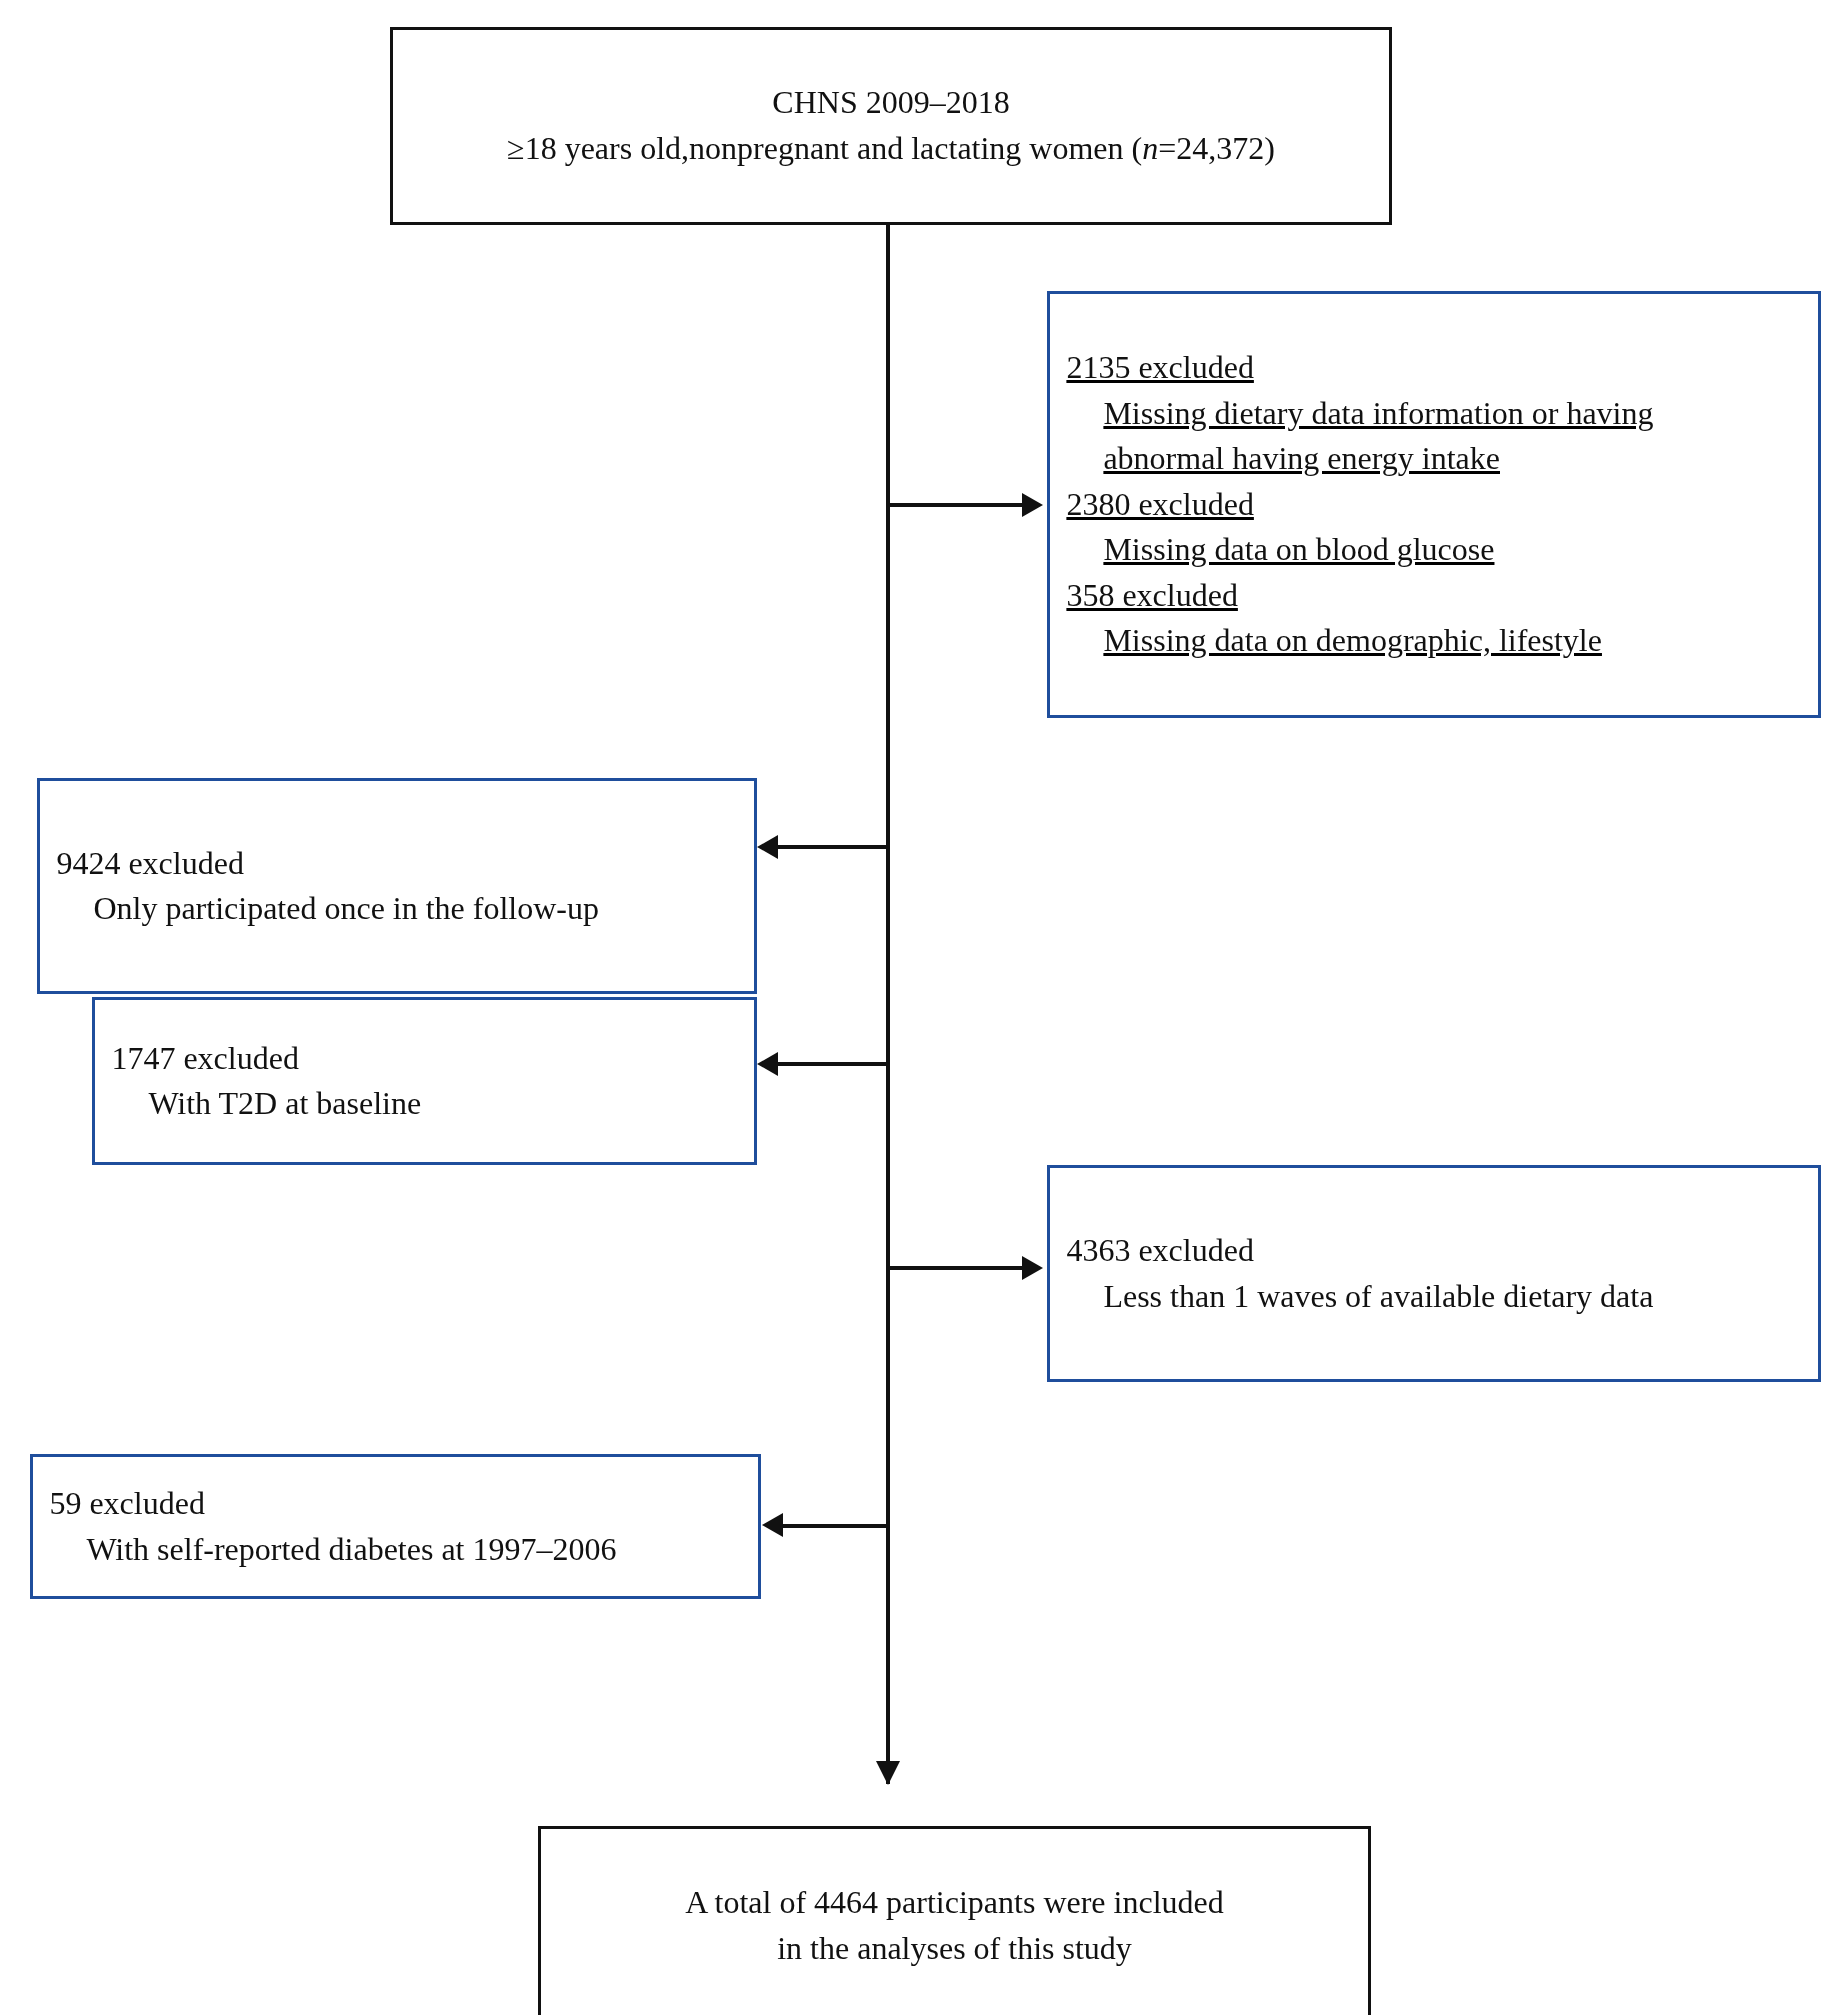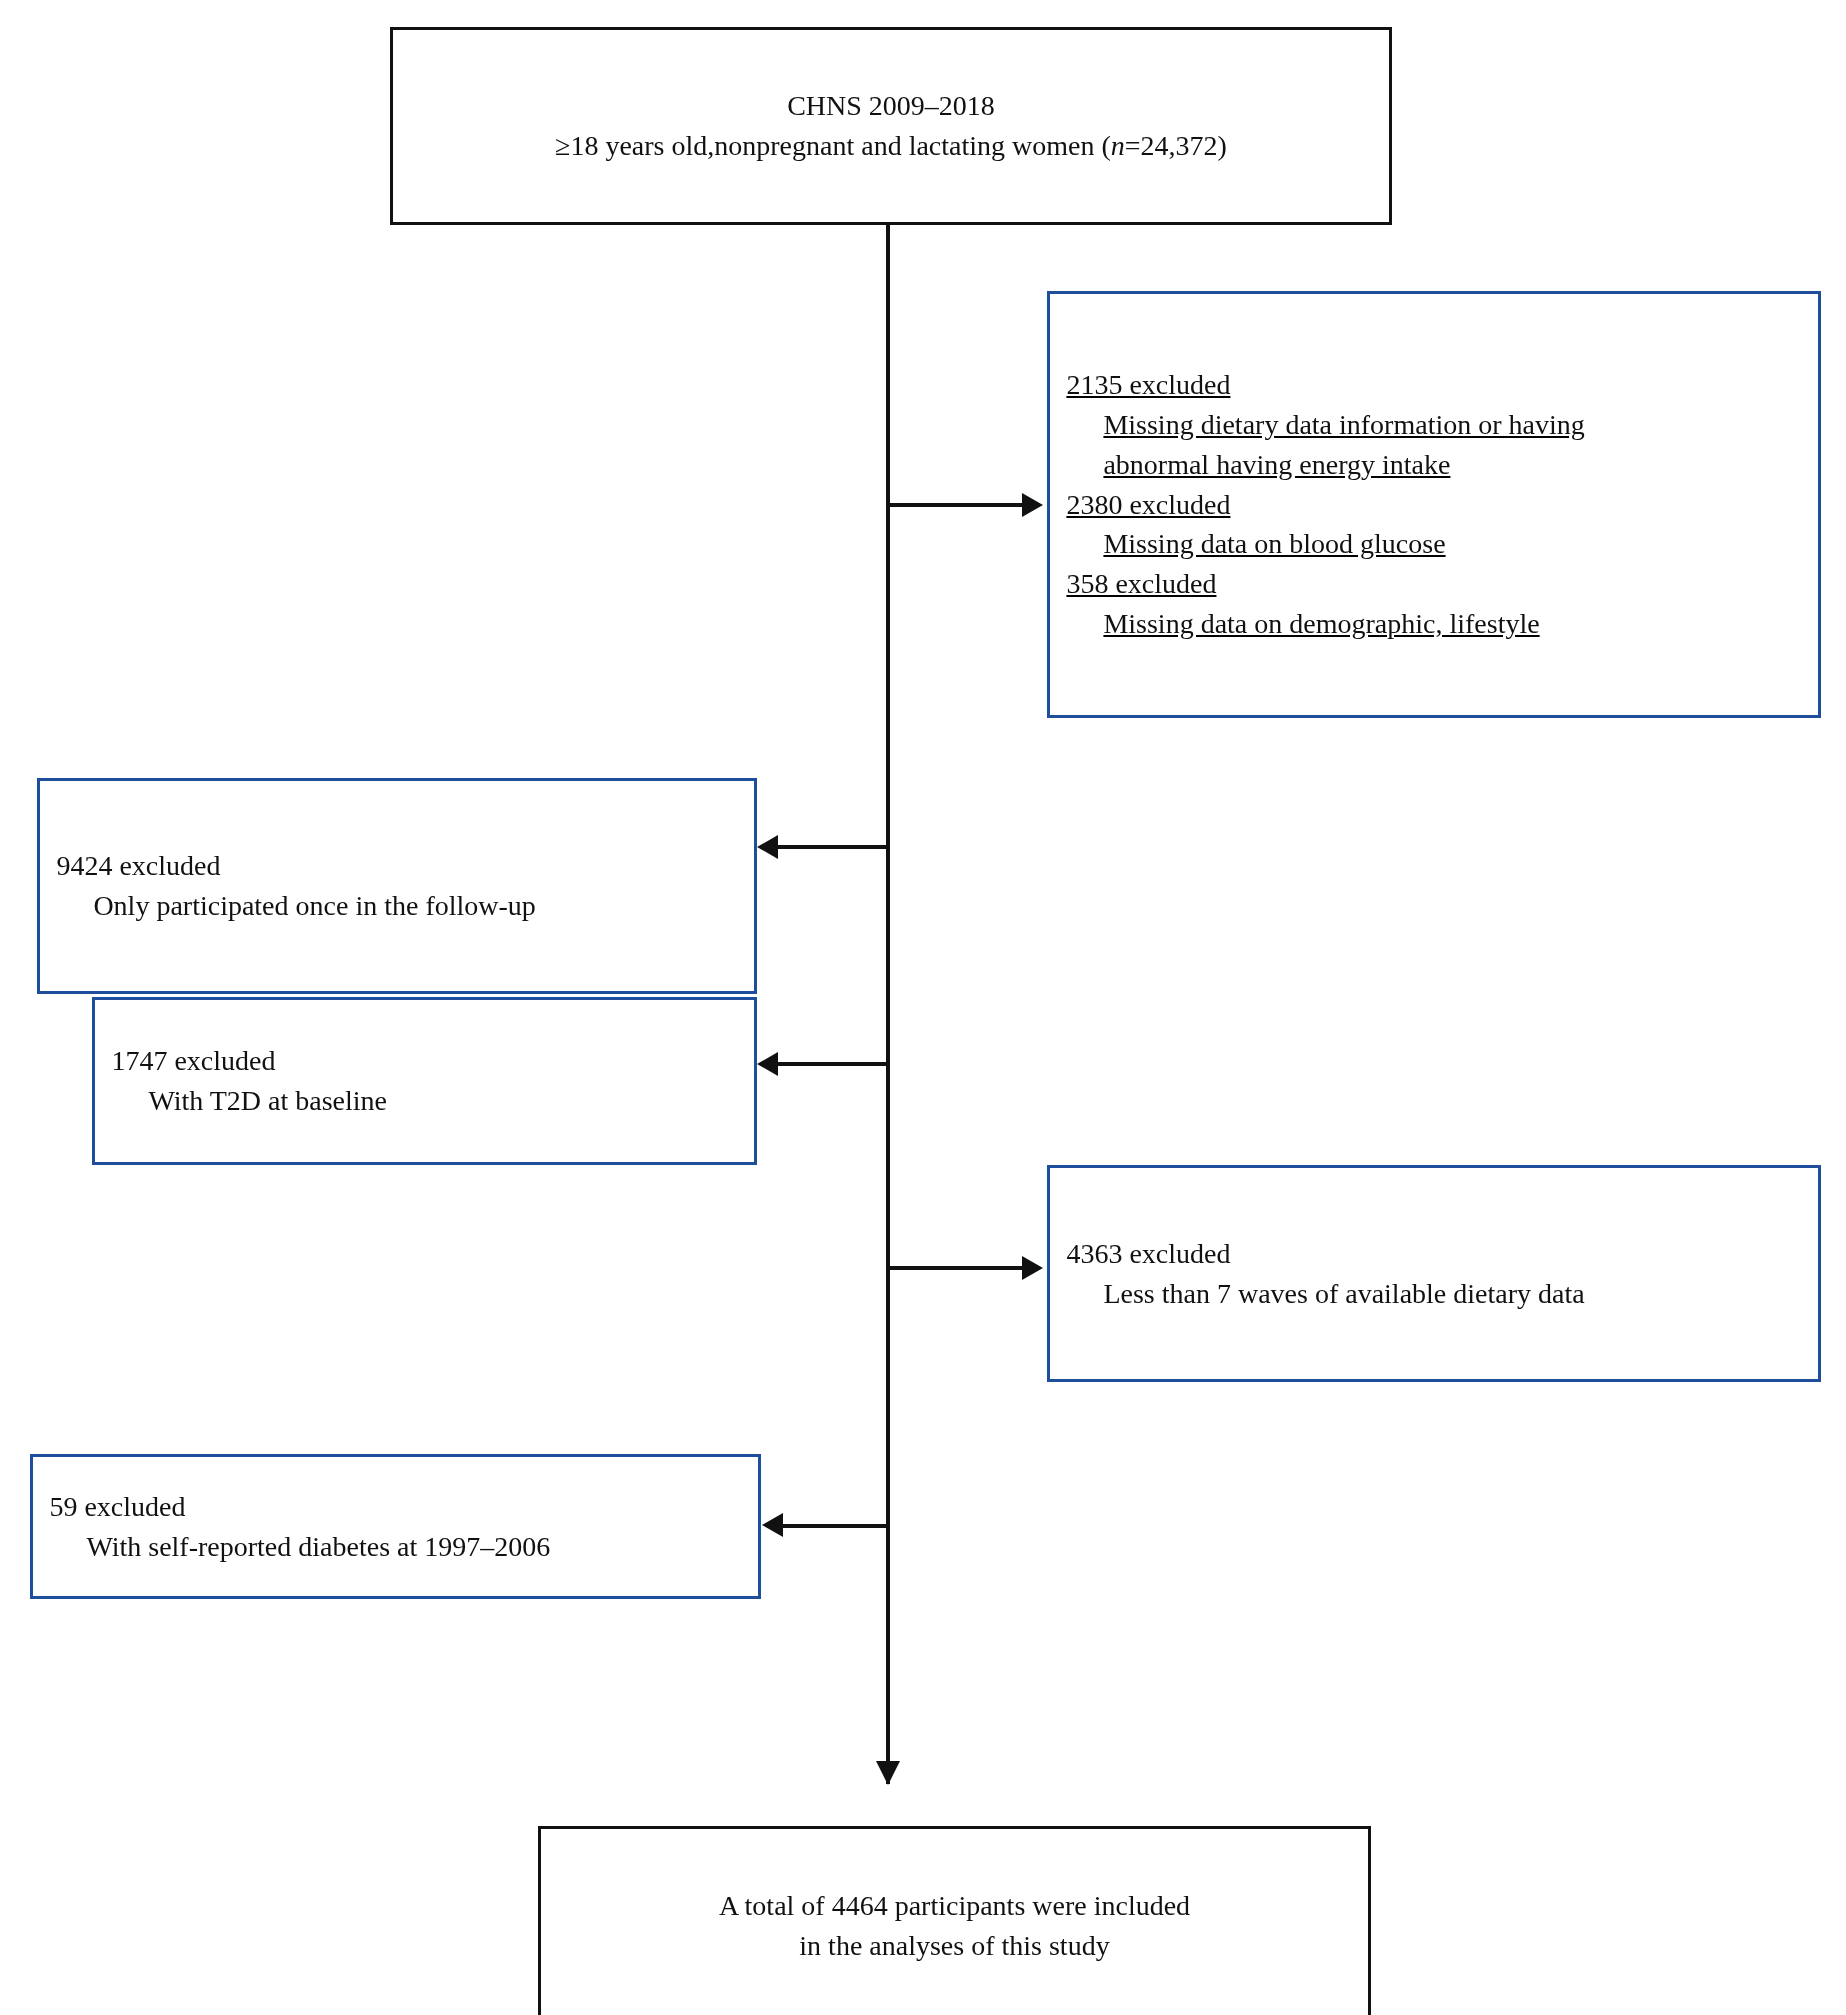--- a/index.html
+++ b/index.html
@@ -27,21 +27,21 @@
   .box.black {
     border: 3.2px solid #111111;
   }
   .box.blue {
     border: 3.2px solid #1f4e9c;
   }
   .lines {
     padding: 0 16.4px;
   }
   .lines .ln {
-    font-size: 28px;
+    font-size: 32px;
     line-height: 1.42;
     color: #111111;
     white-space: nowrap;
   }
   .center .ln { text-align: center; }
   .left .ln   { text-align: left; }
   .ln.indent  { padding-left: 37px; }
   .ital { font-style: italic; }
 
   
@@ -125,21 +125,21 @@
       <div class="ln indent">With T2D at baseline</div>
     </div>
   </div>
 
   <div class="hline" style="left:886px; top:1266px; width:138px;"></div>
   <div class="arrow-r" style="left:1022px; top:1256px;"></div>
 
   <div class="box blue" style="left:1047px; top:1165px; width:774px; height:217px;">
     <div class="lines left">
       <div class="ln">4363 excluded</div>
-      <div class="ln indent">Less than 7 waves of available dietary data</div>
+      <div class="ln indent">Less than 1 waves of available dietary data</div>
     </div>
   </div>
 
   <div class="hline" style="left:783px; top:1524px; width:107px;"></div>
   <div class="arrow-l" style="left:762px; top:1513px;"></div>
 
   <div class="box blue" style="left:30px; top:1454px; width:731px; height:145px;">
     <div class="lines left">
       <div class="ln">59 excluded</div>
       <div class="ln indent">With self-reported diabetes at 1997–2006</div>

